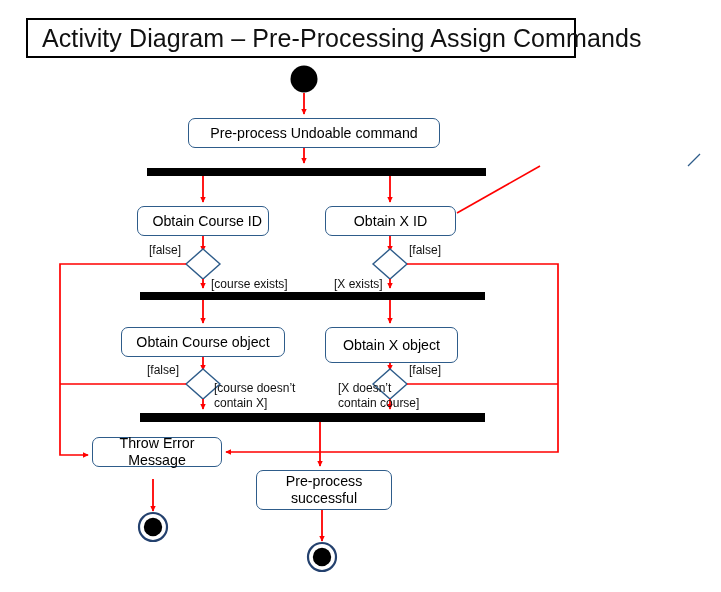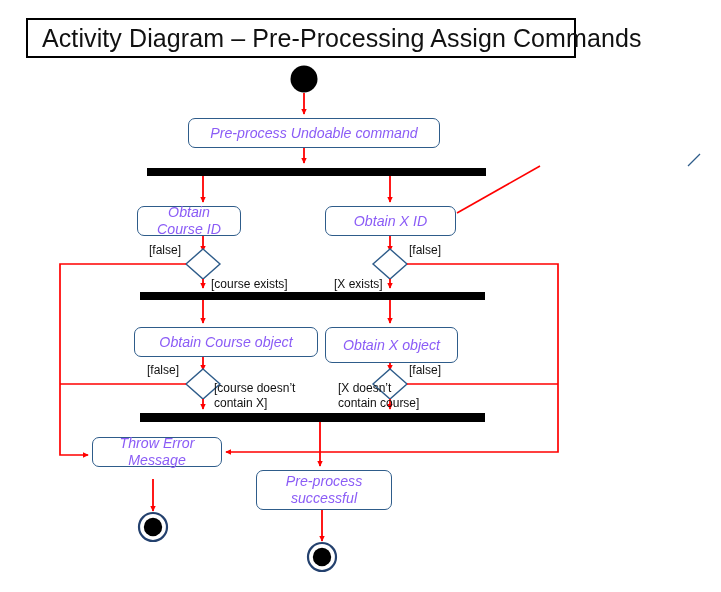--- a/index.html
+++ b/index.html
@@ -65,30 +65,29 @@
   }
   
   .activity {
     border: 1.4px solid #2E5C8A;
     border-radius: 7px;
     background: #ffffff;
     display: flex;
     align-items: center;
     justify-content: center;
     text-align: center;
-    color: #8b5cf6;
+    color: #000000;
     font-size: 14.2px;
     line-height: 17px;
     padding: 14px 6px;
-    font-style: italic;
   }
   #act-preprocess   { left: 188px; top: 118px; width: 252px; height: 30px; }
-  #act-course-id    { left: 137px; top: 206px; width: 104px; height: 28px; }
+  #act-course-id    { left: 137px; top: 206px; width: 132px; height: 28px; justify-content: flex-end; }
   #act-x-id         { left: 325px; top: 206px; width: 131px; height: 28px; }
-  #act-course-obj   { left: 134px; top: 327px; width: 184px; height: 28px; }
+  #act-course-obj   { left: 121px; top: 327px; width: 164px; height: 28px; }
   #act-x-obj        { left: 325px; top: 327px; width: 133px; height: 36px; }
   #act-throw-error  { left: 92px;  top: 437px; width: 130px; height: 27px; }
   #act-success      { left: 256px; top: 470px; width: 136px; height: 40px; }
   
   .guard {
     position: absolute;
     font-size: 12px;
     line-height: 14.6px;
     color: #111111;
     white-space: pre;

